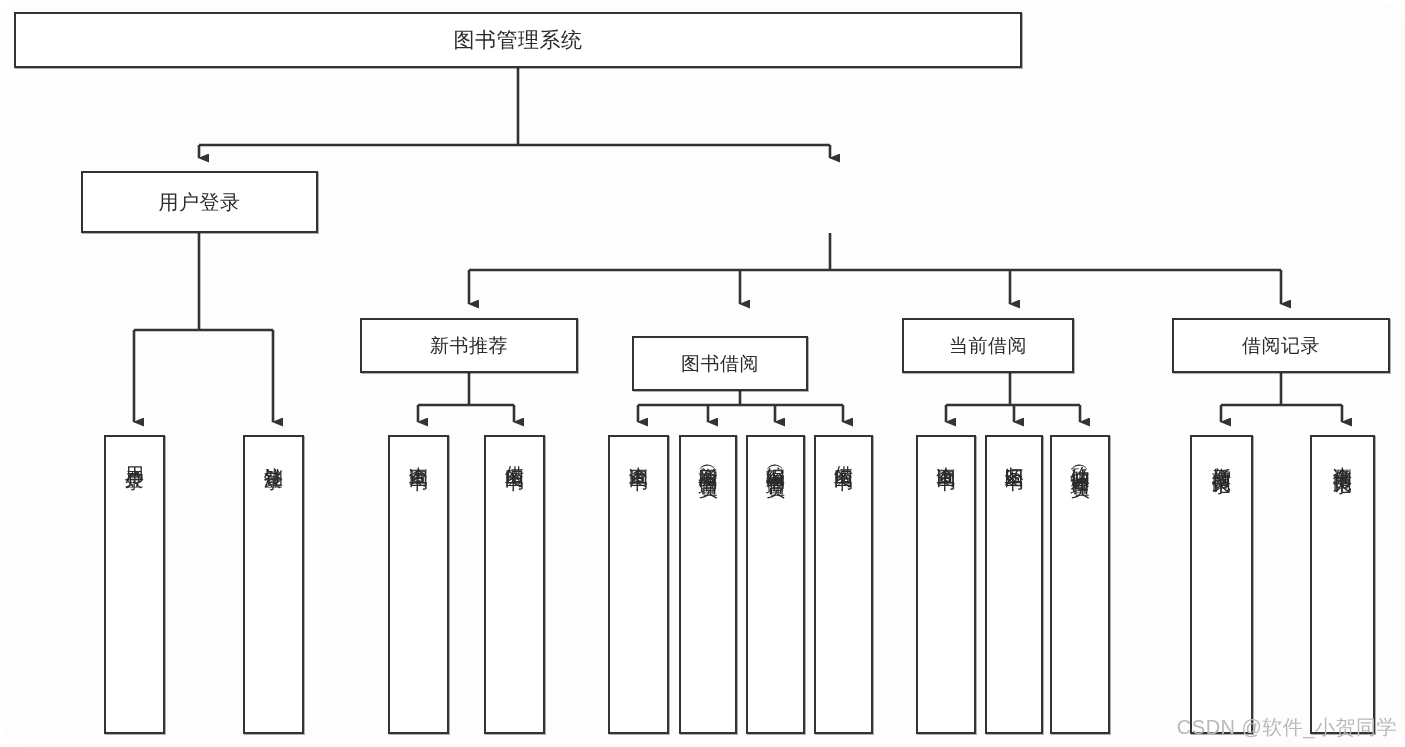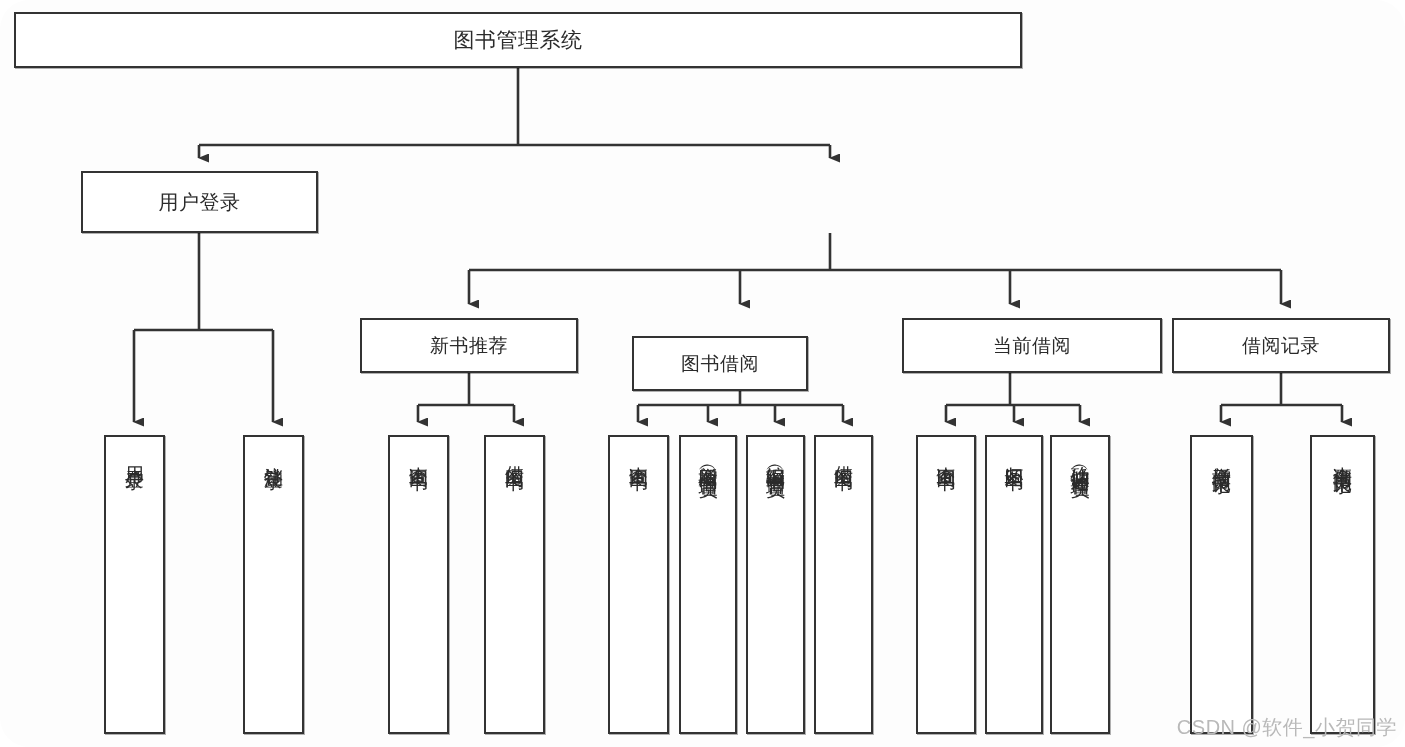--- a/index.html
+++ b/index.html
@@ -131,21 +131,21 @@
   <div class="node lvl2 horiz" style="left: 81px; top: 171px; width: 237px; height: 62px;">
     <span class="label">用户登录</span>
   </div>
 
   <div class="node lvl3 horiz" style="left: 360px; top: 318px; width: 218px; height: 55px;">
     <span class="label">新书推荐</span>
   </div>
   <div class="node lvl3 horiz" style="left: 632px; top: 336px; width: 176px; height: 55px;">
     <span class="label">图书借阅</span>
   </div>
-  <div class="node lvl3 horiz" style="left: 902px; top: 318px; width: 260px; height: 55px;">
+  <div class="node lvl3 horiz" style="left: 902px; top: 318px; width: 172px; height: 55px;">
     <span class="label">当前借阅</span>
   </div>
   <div class="node lvl3 horiz" style="left: 1172px; top: 318px; width: 218px; height: 55px; justify-content: center;">
     <span class="label">借阅记录</span>
   </div>
 
   <div class="node leaf vert" style="left: 104px; top: 435px; width: 61px; height: 299px;">
     <span class="label">用户登录</span>
   </div>
   <div class="node leaf vert" style="left: 243px; top: 435px; width: 61px; height: 299px;">

